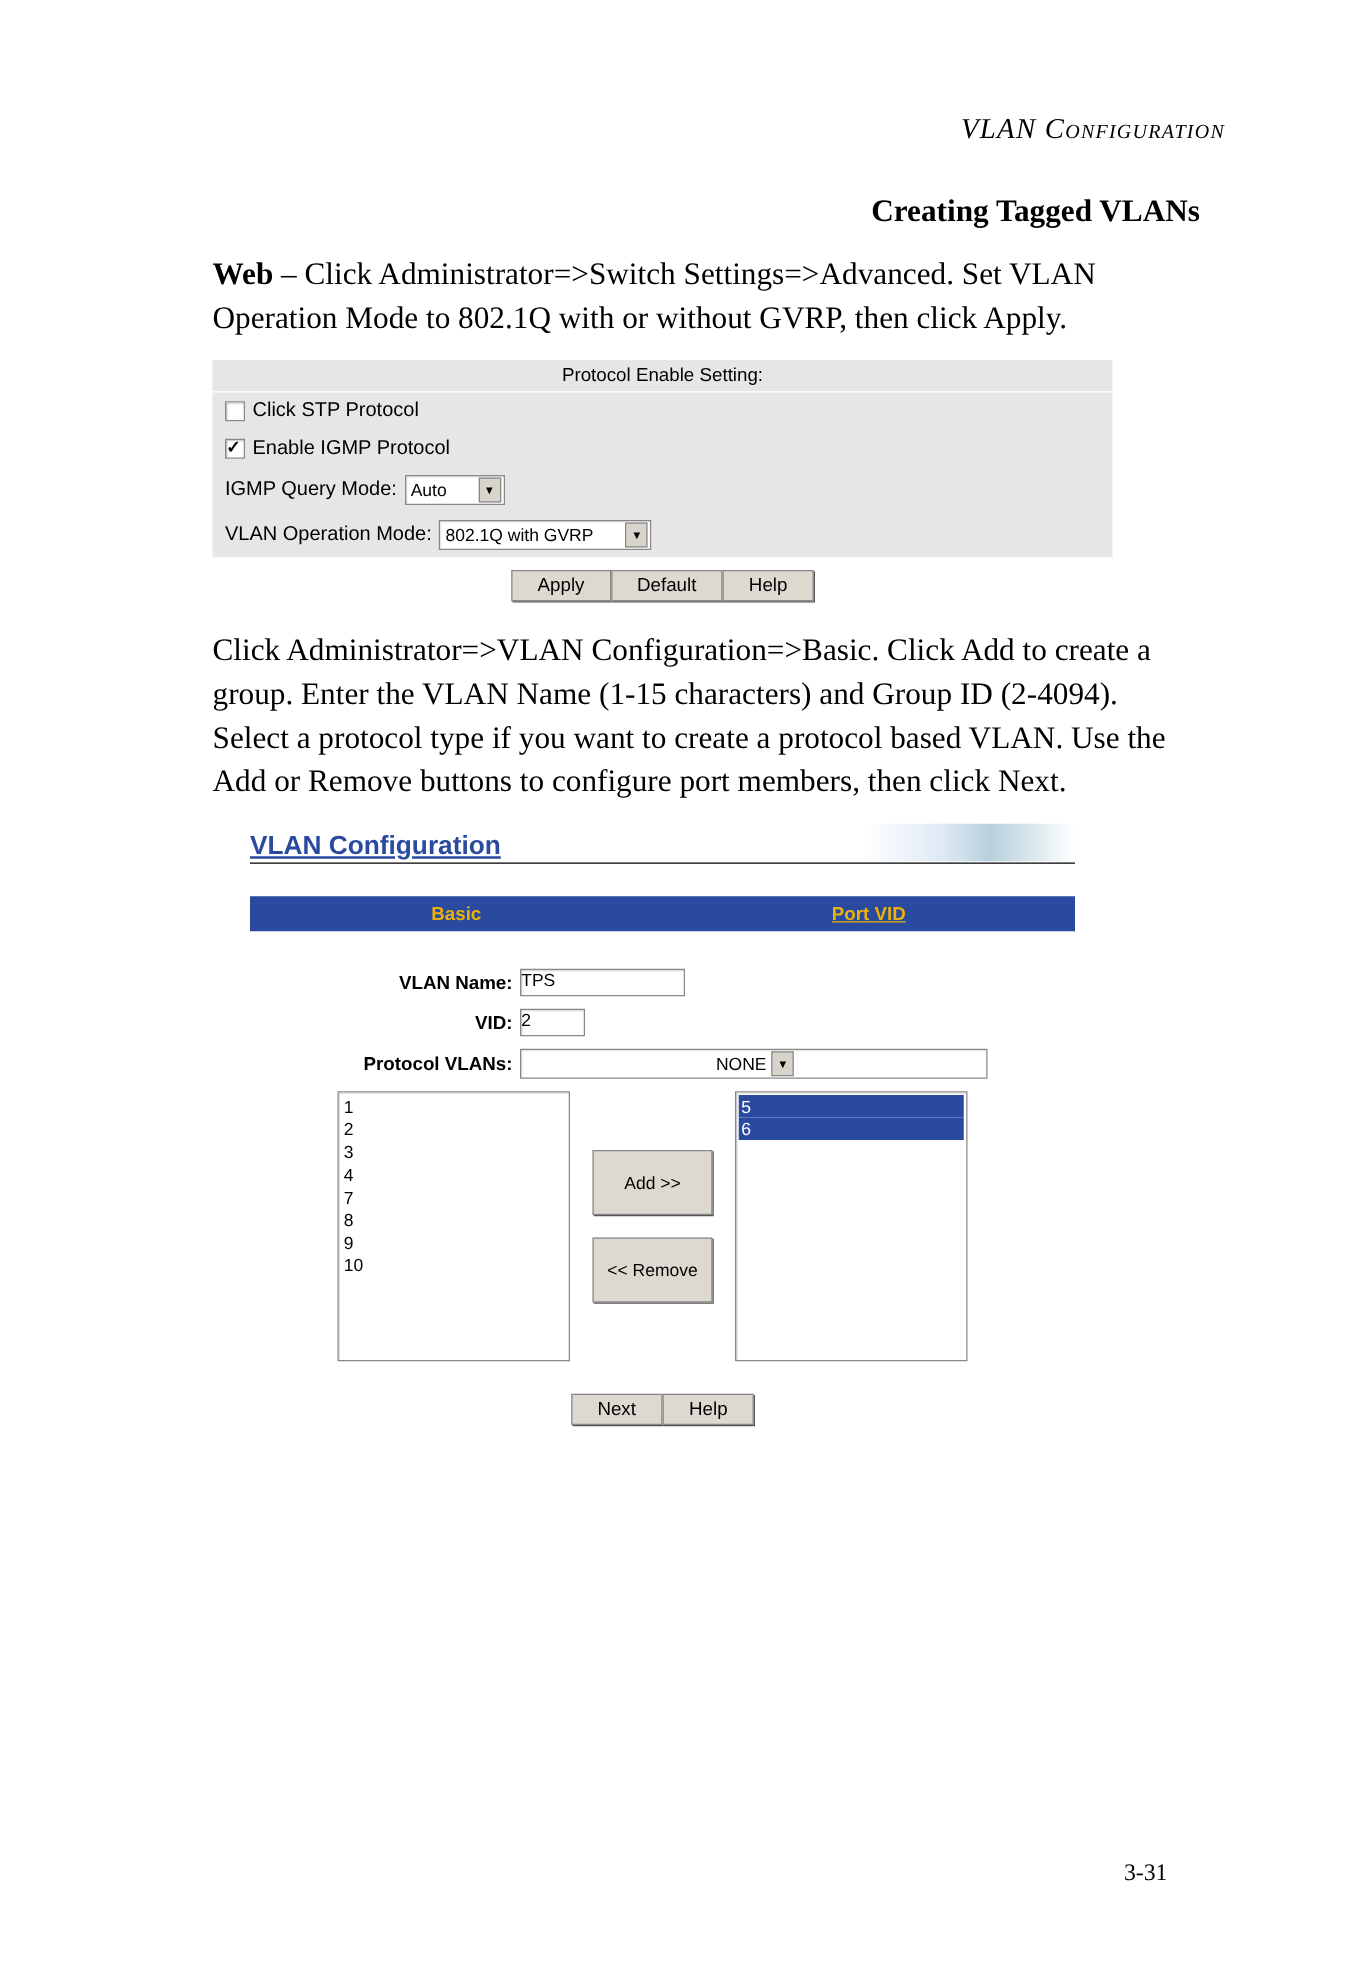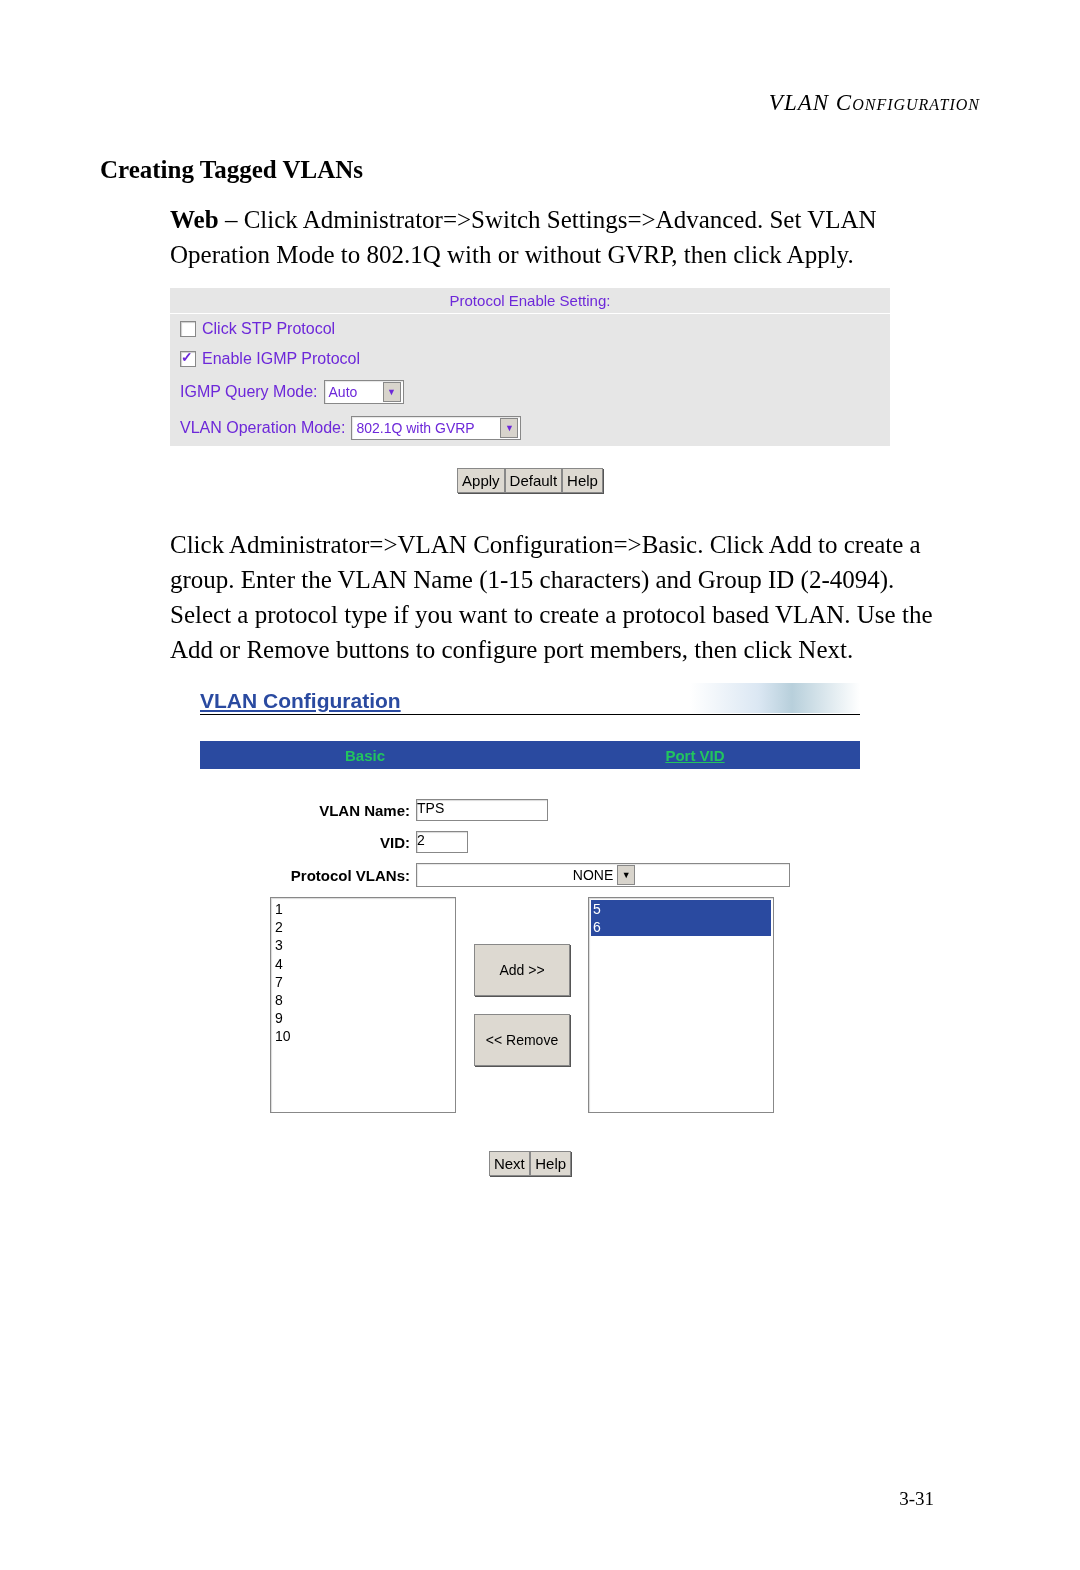--- a/index.html
+++ b/index.html
@@ -22,38 +22,39 @@
     font-size: 23px;
     letter-spacing: 1px;
     font-variant: small-caps;
     margin-bottom: 40px;
     margin-right: -20px;
   }
   .section-title {
     font-weight: bold;
     font-size: 25px;
     margin-bottom: 18px;
+    text-align: right;
   }
   .body-text {
     font-size: 25px;
     line-height: 1.4;
     margin: 0 0 16px 70px;
   }
   .body-text2 {
     font-size: 25px;
     line-height: 1.4;
     margin: 12px 0 16px 70px;
   }
   .ui-panel-1 {
     margin: 10px auto 0 auto;
     width: 720px;
     background: #e6e6e6;
     font-family: Verdana, Arial, sans-serif;
     font-size: 16px;
-    color: #6d28d9;
+    color: #000000;
   }
   .ui-panel-1 .title-row {
     text-align: center;
     font-size: 15px;
     padding: 4px 0;
     border-bottom: 1px solid #fff;
   }
   .ui-panel-1 .row {
     padding: 6px 10px;
     display: flex;
@@ -99,25 +100,25 @@
     font-size: 9px;
   }
   .button-row-1 {
     text-align: center;
     padding: 10px 0;
     background: #fff;
   }
   .btn {
     background: #ddd9d1;
     border: 1px solid #888;
-    padding: 3px 4px;
+    padding: 3px 20px;
     font-family: Arial, sans-serif;
     font-size: 15px;
     display: inline-block;
-    margin: 12px -2px;
+    margin: 0 -2px;
     box-shadow: 1px 1px 0 #555;
   }
   
   .ui-panel-2 {
     margin: 10px auto 0 auto;
     width: 660px;
     background: #fff;
     font-family: Verdana, Arial, sans-serif;
     position: relative;
   }
@@ -139,21 +140,21 @@
     width: 170px;
     height: 30px;
     background: linear-gradient(90deg, #fff 0%, #cde 40%, #9bc 60%, #fff 100%);
     opacity: 0.7;
   }
   .tab-bar {
     background: #2a4aa0;
     height: 28px;
     margin-top: 26px;
     display: flex;
-    color: #22c55e;
+    color: #eab308;
     font-size: 15px;
     font-weight: bold;
     align-items: center;
   }
   .tab-basic {
     flex: 1;
     text-align: center;
   }
   .tab-port {
     flex: 1;

